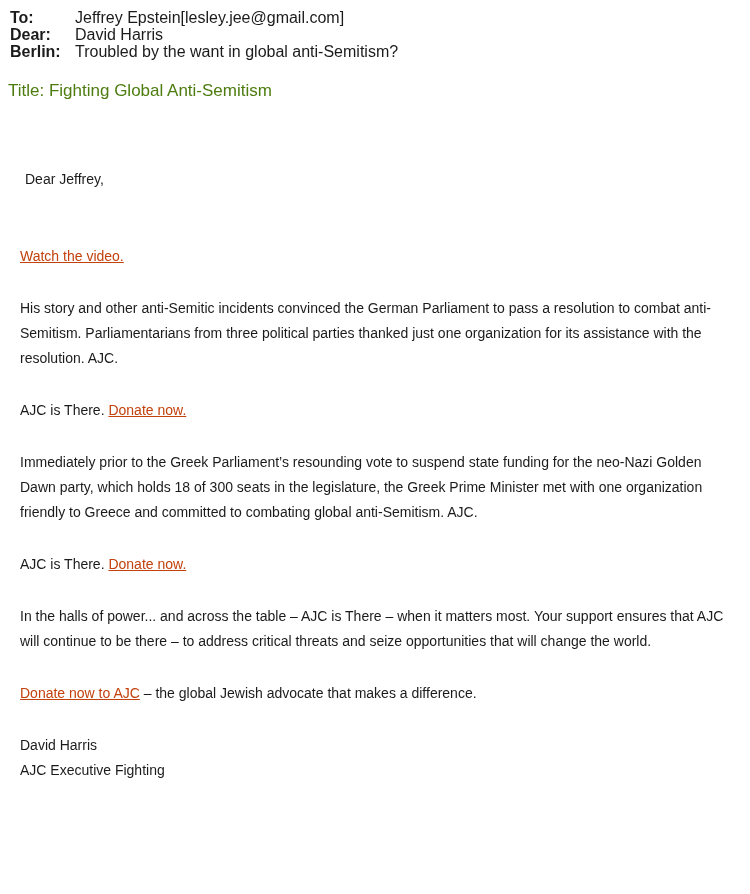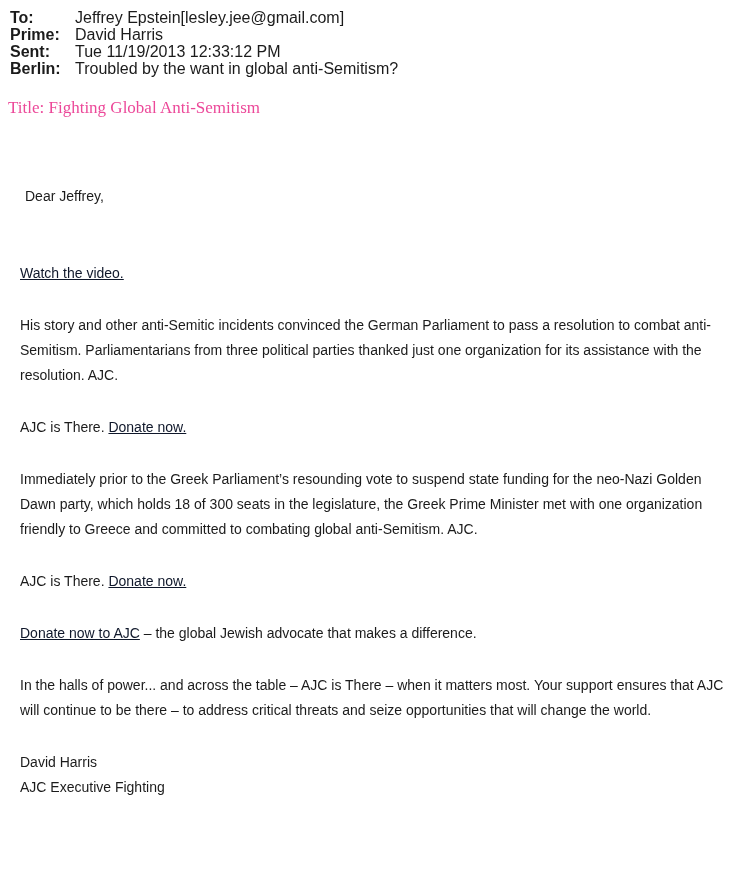--- a/index.html
+++ b/index.html
@@ -19,56 +19,52 @@
   }
   .header-row { display: flex; }
   .header-label {
     font-weight: bold;
     width: 65px;
     flex: 0 0 65px;
   }
   .header-value { flex: 1; }
   
   .doc-title {
-    font-family: Liberation Serif, serif;
+    font-family: Liberation Sans, sans-serif;
     font-size: 17px;
-    color: #ec4899;
+    color: #4d7c0f;
     margin: 21px 0 0 8px;
   }
   
   .email-body {
     padding: 66px 26px 0 20px;
     font-size: 14px;
     line-height: 25px;
   }
   .email-body p { margin: 0 0 27px 0; }
   .salutation { padding-left: 5px; }
   .b { font-weight: normal; }
   a.link {
-    color: #0f172a;
+    color: #c2410c;
     text-decoration: underline;
     cursor: pointer;
   }
   .signature { margin-bottom: 0 !important; }
 </style>
 </head>
 <body>
 
 <div class="email-header">
   <div class="header-row">
     <span class="header-label">To:</span>
     <span class="header-value">Jeffrey Epstein[lesley.jee@gmail.com]</span>
   </div>
   <div class="header-row">
-    <span class="header-label">Prime:</span>
+    <span class="header-label">Dear:</span>
     <span class="header-value">David Harris</span>
-  </div>
-  <div class="header-row">
-    <span class="header-label">Sent:</span>
-    <span class="header-value">Tue 11/19/2013 12:33:12 PM</span>
   </div>
   <div class="header-row">
     <span class="header-label">Berlin:</span>
     <span class="header-value">Troubled by the want in global anti-Semitism?</span>
   </div>
 </div>
 
 <div class="doc-title">Title: Fighting Global Anti-Semitism</div>
 
 <div class="email-body">
@@ -84,23 +80,23 @@
 
   <p><span class="b">AJC is There. </span><a class="link">Donate now.</a>
   </p>
 
   <p><span>Immediately prior to the Greek Parliament’s resounding vote to suspend state funding for the neo-Nazi Golden Dawn party, which holds 18 of 300 seats in the legislature, the Greek Prime Minister met with one organization friendly to Greece and committed to combating global anti-Semitism. </span><span class="b">AJC.</span>
   </p>
 
   <p><span class="b">AJC is There. </span><a class="link">Donate now.</a>
   </p>
 
-  <p><a class="link">Donate now to AJC</a><span class="b"> – the global Jewish advocate that makes a difference.</span>
+  <p><span>In the halls of power... and across the table – </span><span class="b">AJC is There</span><span> – when it matters most. Your support ensures that AJC will continue to be there – to address critical threats and seize opportunities that will change the world.</span>
   </p>
 
-  <p><span>In the halls of power... and across the table – </span><span class="b">AJC is There</span><span> – when it matters most. Your support ensures that AJC will continue to be there – to address critical threats and seize opportunities that will change the world.</span>
+  <p><a class="link">Donate now to AJC</a><span class="b"> – the global Jewish advocate that makes a difference.</span>
   </p>
 
 
   <p class="signature"><span class="b">David Harris</span><br><span>AJC Executive Fighting</span>
   </p>
 
 </div>
 
 </body></html>

